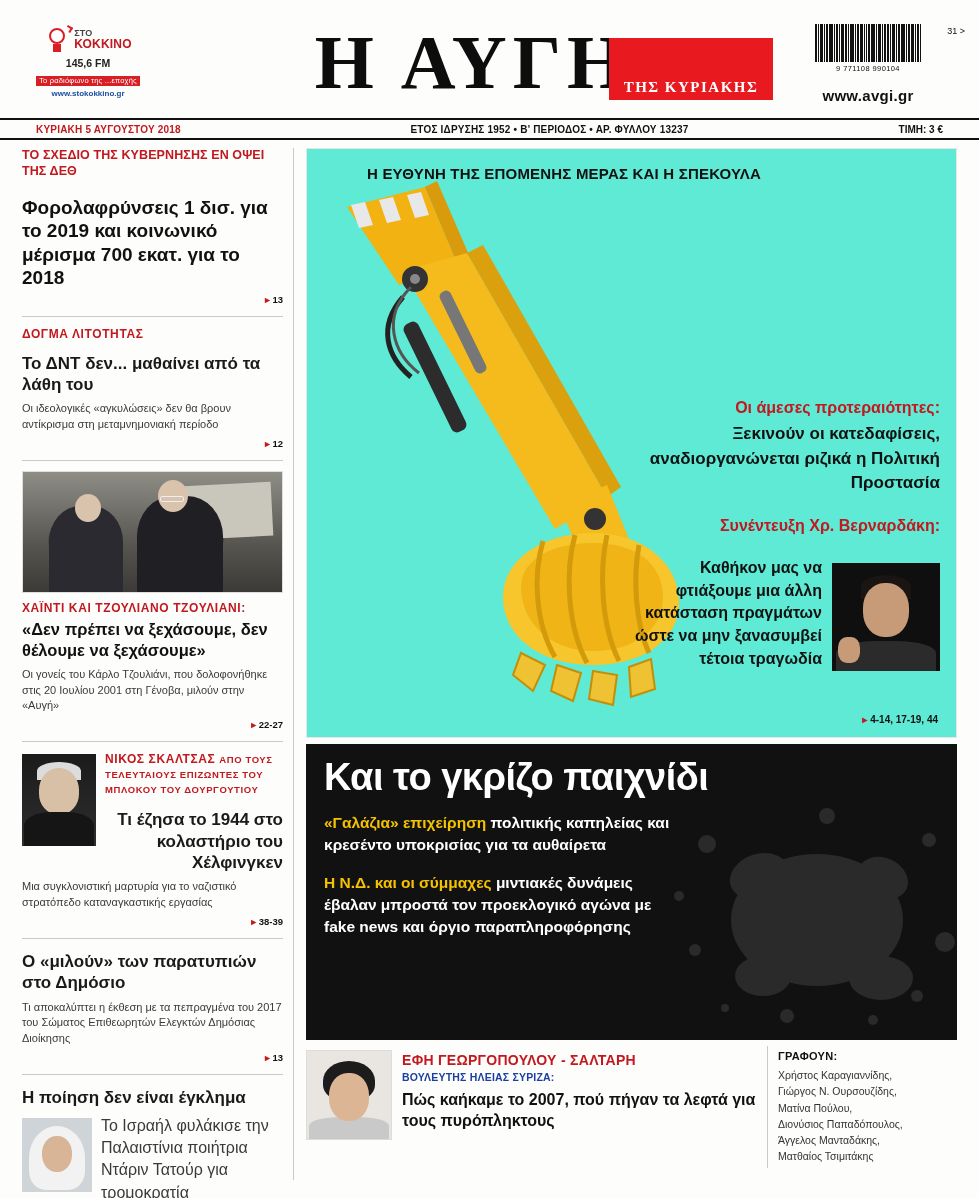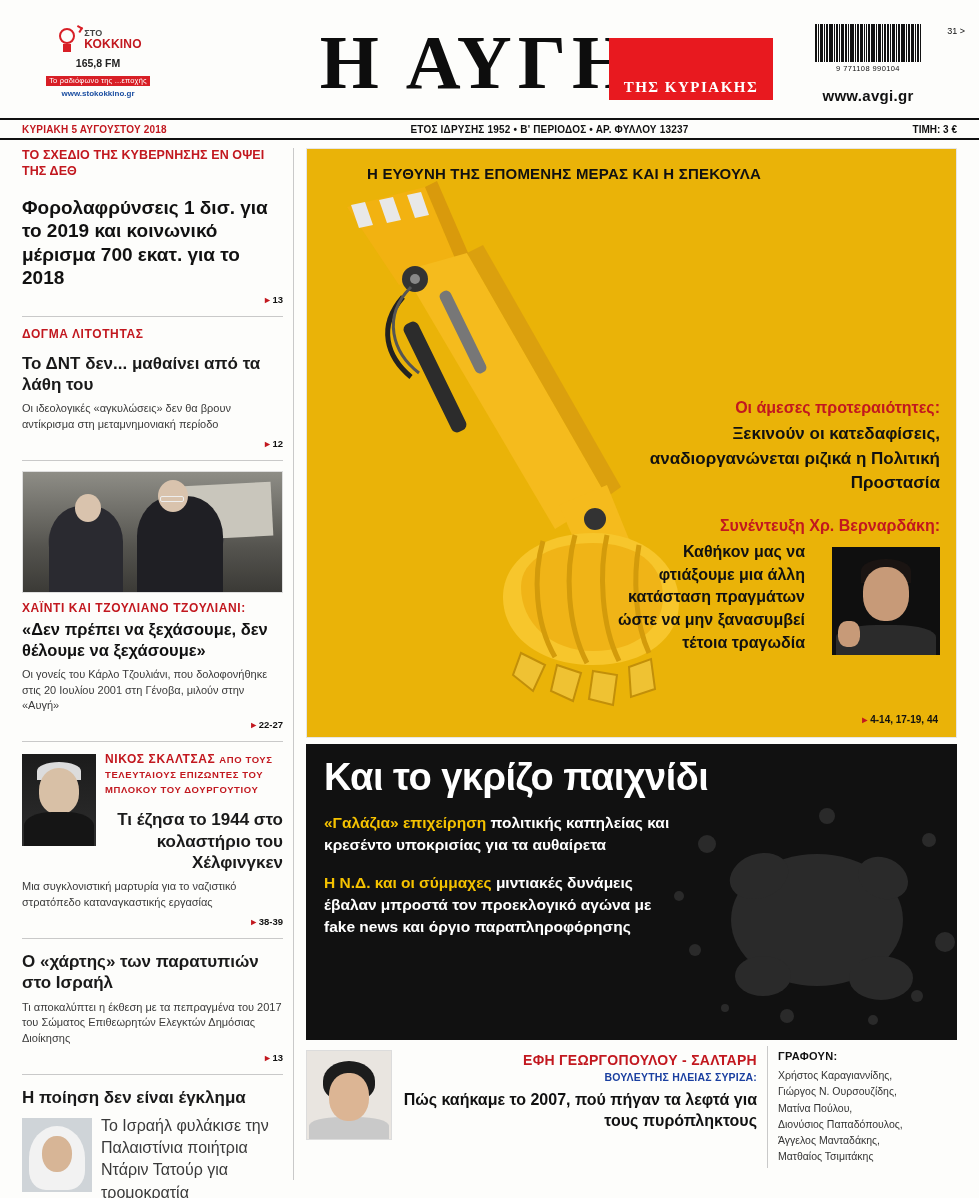--- a/index.html
+++ b/index.html
@@ -19,21 +19,21 @@
     background: #fdfdfb;
     padding: 0;
   }
 
   
   .masthead {
     position: relative;
     height: 118px;
     display: flex;
     align-items: center;
-    padding: 6px 22px 0 22px;
+    padding: 6px 22px 0 12px;
   }
   .radio-logo {
     width: 152px;
     flex: 0 0 152px;
     text-align: center;
     line-height: 1.15;
   }
   .radio-top {
     display: flex;
     align-items: center;
@@ -147,21 +147,21 @@
     color: #111;
   }
 
   
   .info-bar {
     border-top: 2px solid #111;
     border-bottom: 2px solid #111;
     height: 22px;
     display: flex;
     align-items: center;
-    padding: 0 22px;
+    padding: 0 36px;
     font-size: 10px;
     font-weight: bold;
   }
   .info-date { color: #c2181f; flex: 0 0 270px; letter-spacing: .2px; }
   .info-center { flex: 1 1 auto; text-align: center; color: #111; letter-spacing: .2px; }
   .info-price { flex: 0 0 150px; text-align: right; color: #111; }
 
   
   .content {
     display: flex;
@@ -291,21 +291,21 @@
     font-size: 16px; line-height: 1.4; color: #3a3a3a;
   }
   .l-quote {
     font-size: 16.5px; font-weight: bold; line-height: 1.25; color: #111;
   }
 
   
   .lead {
     position: relative;
     height: 590px;
-    background: #eab308;
+    background: #5eead4;
     overflow: hidden;
     border: 1px solid #e6e6e6;
   }
   .lead-kicker {
     position: absolute;
     left: 60px; top: 16px;
     font-size: 15px; font-weight: bold; color: #111;
     letter-spacing: .2px;
   }
   .lead-title {
@@ -340,21 +340,21 @@
     color: #111; font-size: 17px; font-weight: bold; line-height: 1.45;
   }
   .lead-sub2 {
     position: absolute;
     right: 16px; top: 368px;
     text-align: right;
     z-index: 3;
     width: 430px;
   }
   .interview-row {
-    display: flex; justify-content: flex-end; gap: 27px; margin-top: 6px;
+    display: flex; justify-content: flex-end; gap: 10px; margin-top: 22px;
   }
   .interview-text { text-align: right; font-size: 16px; font-weight: bold; line-height: 1.42; color: #111; }
   .portrait-v {
     width: 108px; height: 108px; flex: 0 0 108px; align-self: flex-end;
     background: #0f0f0f; position: relative; overflow: hidden;
   }
   .portrait-v .f {
     position: absolute; left: 50%; top: 20px; transform: translateX(-50%);
     width: 46px; height: 54px; border-radius: 46%; background: #c79a78;
   }
@@ -456,21 +456,21 @@
         <span class="radio-bulb">
           <span class="glass"></span>
             <span class="base"></span>
             <span class="wave"></span>
         </span>
         <span class="radio-name">
           <span class="sto">ΣΤΟ</span>
           <span>ΚΟΚΚΙΝΟ</span>
         </span>
       </div>
-      <div class="radio-freq">165,8 FM</div>
+      <div class="radio-freq">145,6 FM</div>
       <div class="radio-tag">Το ραδιόφωνο της ...εποχής</div>
       <div class="radio-url">www.stokokkino.gr</div>
     </div>
 
     <div class="title-block">
       <h1 class="paper-title">Η ΑΥΓΗ</h1>
       <div class="kyriakis-box">
         <span>ΤΗΣ ΚΥΡΙΑΚΗΣ</span>
       </div>
     </div>
@@ -576,21 +576,21 @@
         </div>
         <div class="l-head2" style="text-align:right">Τι έζησα το 1944 στο κολαστήριο του Χέλφινγκεν</div>
         <div style="clear:both"></div>
         <div class="l-sub">Μια συγκλονιστική μαρτυρία για το ναζιστικό στρατόπεδο καταναγκαστικής εργασίας</div>
         <div class="pageref">38-39</div>
       </div>
 
       <hr class="hr-thin">
 
       <div>
-        <div class="l-head2">Ο «χάρτης» των παρατυπιών στο Ισραήλ</div>
+        <div class="l-head2">Ο «μιλούν» των παρατυπιών στο Δημόσιο</div>
         <div class="l-sub">Τι αποκαλύπτει η έκθεση με τα πεπραγμένα του 2017 του Σώματος Επιθεωρητών Ελεγκτών Δημόσιας Διοίκησης</div>
         <div class="pageref">13</div>
       </div>
 
       <hr class="hr-thin">
 
       <div>
         <div class="l-head2">Η ποίηση δεν είναι έγκλημα</div>
         <div style="margin-top:6px">
           <div class="photo-woman">
@@ -710,21 +710,21 @@
         </div>
       </div>
 
       <div class="bottom">
         <div class="bottom-left">
           <div class="portrait-s">
             <span class="b2"></span>
               <span class="h2"></span>
               <span class="f2"></span>
           </div>
-          <div style="flex:1 1 auto; text-align:right; padding-top:2px">
+          <div style="flex:1 1 auto; text-align:left; padding-top:2px">
             <div class="b-name">ΕΦΗ ΓΕΩΡΓΟΠΟΥΛΟΥ - ΣΑΛΤΑΡΗ</div>
             <div class="b-role">ΒΟΥΛΕΥΤΗΣ ΗΛΕΙΑΣ ΣΥΡΙΖΑ:</div>
             <div class="b-head">Πώς καήκαμε το 2007, πού πήγαν τα λεφτά για τους πυρόπληκτους</div>
           </div>
         </div>
         <div class="bottom-right">
           <div class="bw-title">ΓΡΑΦΟΥΝ:</div>
           <ul class="bw-list">
             <li>Χρήστος Καραγιαννίδης,</li>
             <li>Γιώργος Ν. Ουρσουζίδης,</li>

